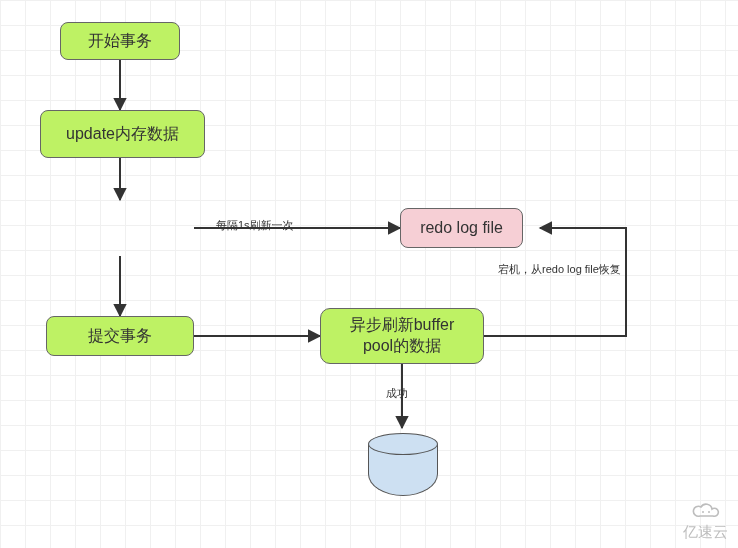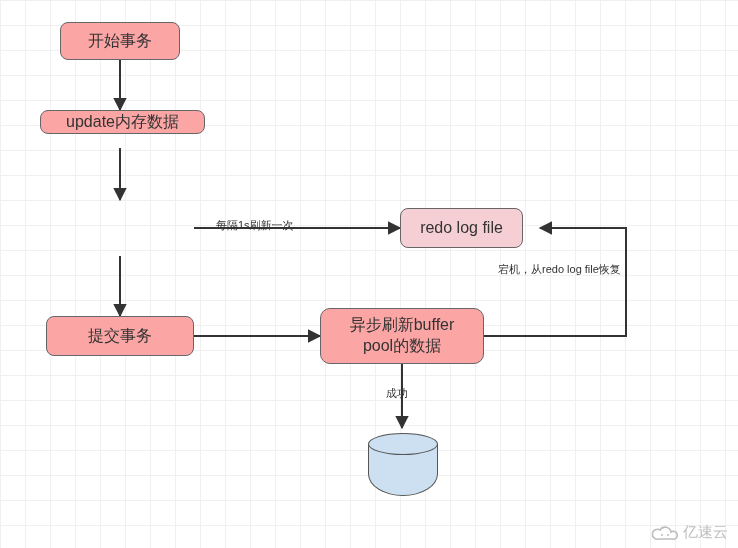--- a/index.html
+++ b/index.html
@@ -29,21 +29,21 @@
     display: flex;
     align-items: center;
     justify-content: center;
     text-align: center;
     border: 1px solid #666;
     border-radius: 8px;
     padding: 4px 10px;
     line-height: 1.3;
     box-sizing: border-box;
   }
-  .yellow { background: #fca5a5; align-items: center; }
+  .yellow { background: #bef264; align-items: center; }
   .pink   { background: #f6cfd5; }
   .label {
     position: absolute;
     font-size: 11px;
     color: #333;
     white-space: nowrap;
   }
   svg.arrows {
     position: absolute;
     inset: 0;
@@ -80,20 +80,21 @@
   }
   .watermark {
     position: absolute;
     right: 10px;
     bottom: 6px;
     color: #bdbdbd;
     font-size: 15px;
     display: flex;
     align-items: center;
     gap: 4px;
+    flex-direction: column;
   }
   .wm-ico {
     display: inline-flex;
   }
   .wm-ico svg { display:block; }
 </style>
 </head>
 <body>
 
 <div class="grid-bg"></div>
@@ -119,21 +120,21 @@
 
     <line x1="402" y1="364" x2="402" y2="428" stroke="#333" stroke-width="2" marker-end="url(#ah)"></line>
 
     <path d="M 484 336 L 626 336 L 626 228 L 540 228" fill="none" stroke="#333" stroke-width="2" marker-end="url(#ah)"></path>
   </svg>
 
   <div class="node yellow" style="left:60px; top:22px; width:120px; height:38px;">
     <span>开始事务</span>
   </div>
 
-  <div class="node yellow" style="left:40px; top:110px; width:165px; height:24px;">
+  <div class="node yellow" style="left:40px; top:110px; width:165px; height:48px;">
     <span>update内存数据</span>
   </div>
 
 
   <div class="node pink" style="left:400px; top:208px; width:123px; height:40px;">
     <span>redo log file</span>
   </div>
 
   <div class="node yellow" style="left:46px; top:316px; width:148px; height:40px;">
     <span>提交事务</span>

